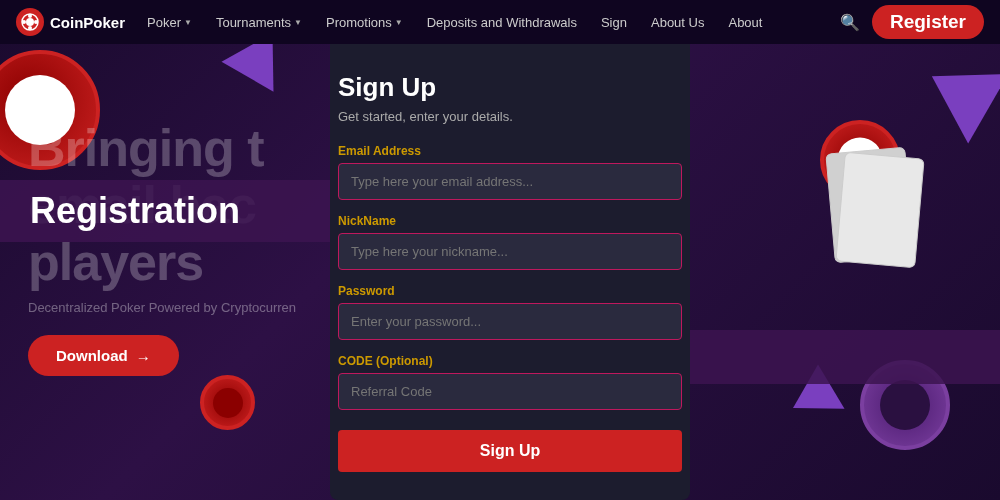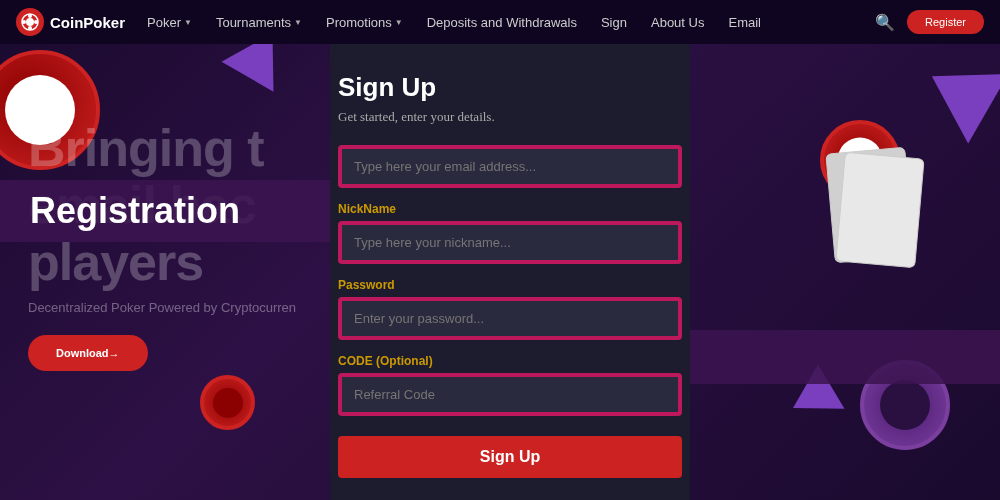--- a/index.html
+++ b/index.html
@@ -139,22 +139,22 @@
       white-space: nowrap;
     }
     .nav-dropdown-arrow { font-size: 8px; color: #aaa; }
     .nav-spacer { flex: 1; }
     .nav-search {
       color: #aaa; font-size: 16px; padding: 0 8px; cursor: pointer;
     }
     .nav-register {
       background: #cc2222;
       color: white;
-      font-weight: normal;
-      font-size: 11px;
+      font-weight: bold;
+      font-size: 19px;
       padding: 6px 18px;
       border-radius: 20px;
       cursor: pointer;
       border: none;
     }
 
     
     .hero-text {
       position: absolute;
       top: 120px; left: 28px;
@@ -171,24 +171,24 @@
       font-size: 13px;
       color: rgba(255,255,255,0.35);
       margin-top: 8px;
       max-width: 300px;
     }
     .download-btn {
       margin-top: 20px;
       background: #cc2222;
       color: white;
       font-weight: bold;
-      font-size: 11px;
+      font-size: 15px;
       padding: 12px 28px;
       border-radius: 24px;
-      display: inline-flex; align-items: center; 
+      display: inline-flex; align-items: center; gap: 8px;
       cursor: pointer;
       border: none;
     }
 
     
     .registration-banner {
       position: absolute;
       top: 180px; left: 0; right: 360px;
       background: rgba(60, 20, 80, 0.85);
       padding: 10px 30px;
@@ -222,31 +222,30 @@
       z-index: 200;
       border-radius: 0 0 8px 8px;
     }
     .modal-title {
       font-size: 26px; font-weight: bold; color: white;
       margin-bottom: 6px;
     }
     .modal-subtitle {
       font-size: 13px; color: #aaa;
       margin-bottom: 20px;
-      font-family: Liberation Serif, serif;
     }
     .form-group { margin-bottom: 14px; }
     .form-label {
       font-size: 12px; color: #cc9900; font-weight: 600;
       margin-bottom: 5px; display: block;
     }
     .form-input {
       width: 100%;
       background: #2a2a3e;
-      border: 4px solid #be185d;
+      border: 1px solid #be185d;
       border-radius: 4px;
       padding: 10px 12px;
       font-size: 13px;
       color: #888;
       outline: none;
     }
     .signup-btn {
       width: 100%;
       background: #cc2222;
       color: white;
@@ -328,21 +327,21 @@
   <div class="nav-item">
     <span>Deposits and Withdrawals</span>
   </div>
   <div class="nav-item">
     <span>Sign</span>
   </div>
   <div class="nav-item">
     <span>About Us</span>
   </div>
   <div class="nav-item">
-    <span>Email</span>
+    <span>About</span>
   </div>
 
   <div class="nav-spacer"></div>
 
   <div class="nav-search">🔍</div>
   <button class="nav-register">Register</button>
 </nav>
 
 <div class="hero-text">
   <div class="hero-title">
@@ -363,20 +362,21 @@
 
 <div class="verification-banner">
   <span class="verification-text">without verification</span>
 </div>
 
 <div class="signup-modal">
   <h2 class="modal-title">Sign Up</h2>
   <p class="modal-subtitle">Get started, enter your details.</p>
 
   <div class="form-group">
+    <label class="form-label">Email Address</label>
     <input class="form-input" type="email" placeholder="Type here your email address..." style="">
   </div>
 
   <div class="form-group">
     <label class="form-label">NickName</label>
     <input class="form-input" type="text" placeholder="Type here your nickname..." style="">
   </div>
 
   <div class="form-group">
     <label class="form-label">Password</label>

